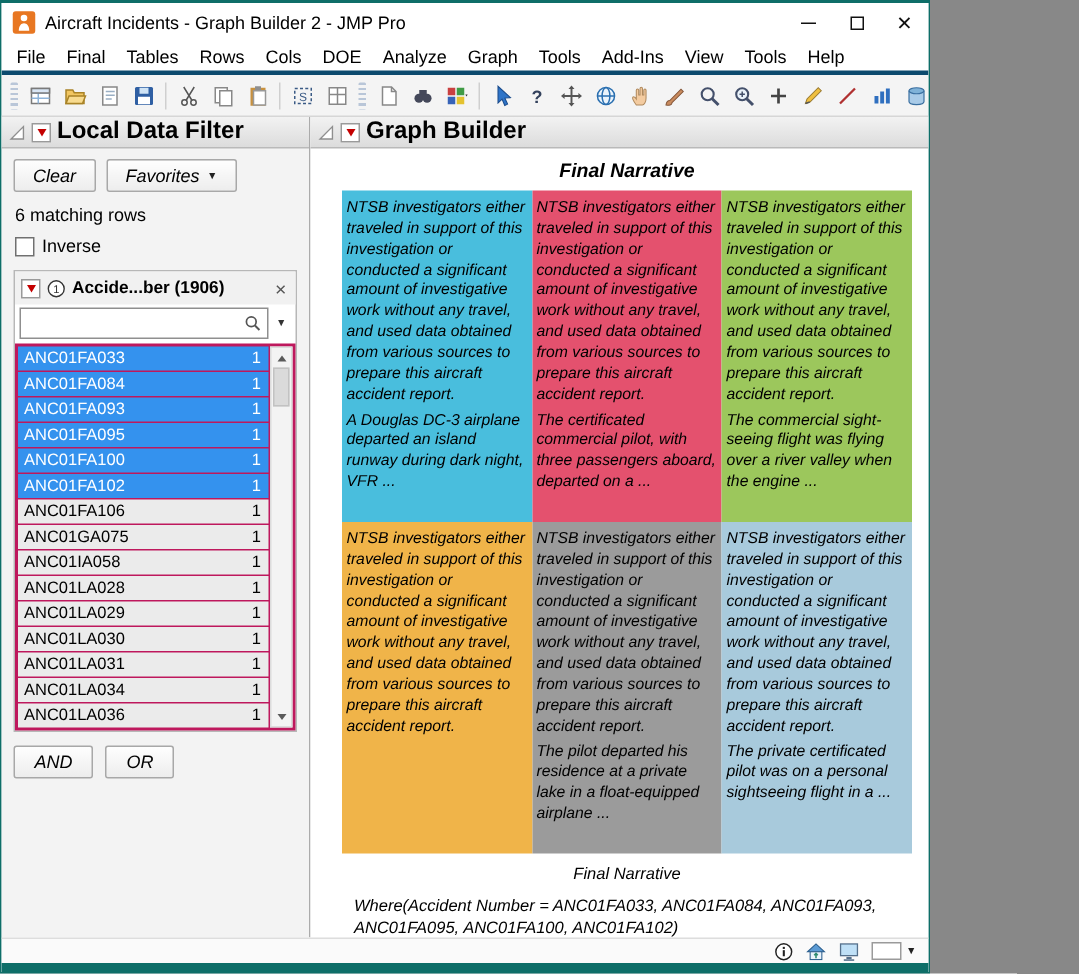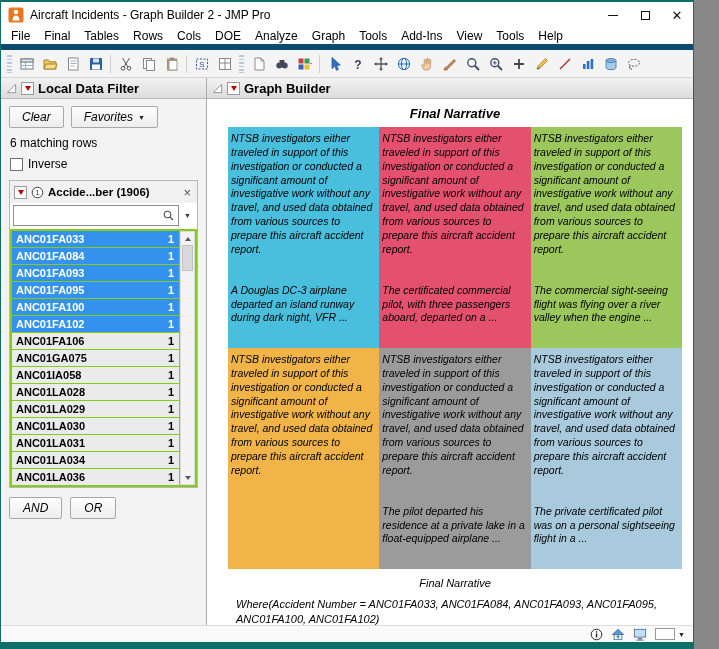--- a/index.html
+++ b/index.html
@@ -1,82 +1,82 @@
 <!DOCTYPE html>
 <html><head>
 <meta charset="utf-8">
 <style>
   * { box-sizing: border-box; margin: 0; padding: 0; }
   body { font-family: "Liberation Sans", sans-serif; background:#888; }
   .window {
-    width: 694px; height: 649px; background:#fff;
+    width: 620px; height: 649px; background:#fff;
     border:1px solid #0E6E68; border-top:2px solid #0E6E68;
     display:flex; flex-direction:column; position:relative; overflow:hidden;
   }
   
   .titlebar { height:26px; display:flex; align-items:center; background:#fff; padding-left:7px; flex:none; }
   .app-icon { width:16px; height:16px; margin-right:6px; flex:none; }
   .title-text { font-size:12px; color:#000; flex:1; white-space:nowrap; overflow:hidden; }
   .win-controls { display:flex; height:100%; }
   .win-btn { width:32px; height:100%; display:flex; align-items:center; justify-content:center; font-size:13px; color:#111; }
   .glyph-min { width:10px; border-bottom:1px solid #111; display:inline-block; }
   .glyph-max { width:9px; height:9px; border:1px solid #111; display:inline-block; }
   
-  .menubar { height:22px; display:flex; align-items:center; background:#fff; padding:0 3px; flex:none; border-bottom:6px solid #0c4a6e; }
+  .menubar { height:22px; display:flex; align-items:center; background:#fff; padding:0 3px; flex:none; border-bottom:3px solid #0c4a6e; }
   .menu-item { font-size:12px; padding:2px 7px; color:#000; cursor:default; }
   
   .toolbar { height:28px; background:#F4F4F4; border-bottom:1px solid #D6D6D6; display:flex; align-items:center; padding:0 3px; flex:none; }
   .tb-handle { width:5px; height:18px; margin:0 3px; background:repeating-linear-gradient(180deg,#B9C6D8 0 1.5px,transparent 1.5px 3.5px); border-radius:1px; flex:none;}
   .tb-sep { width:1px; height:18px; background:#CFCFCF; margin:0 3px; flex:none; }
   .tbicon { width:23px; height:22px; display:flex; align-items:center; justify-content:center; border-radius:2px; flex:none; }
   .tbicon svg { display:block; }
   
   .main { flex:1; display:flex; min-height:0; }
   .panel-header { height:21px; flex:none; display:flex; align-items:center; gap:4px; padding:0 5px;
     background:linear-gradient(#F2F2F2,#DCDCDC); border-bottom:1px solid #B9B9B9; }
-  .panel-title { font-size:13px; font-weight:bold; color:#000; white-space:nowrap; }
+  .panel-title { font-size:16px; font-weight:bold; color:#000; white-space:nowrap; }
   .red-tri { width:13px; height:13px; background:#fff; border:1px solid #9A9A9A; display:inline-flex; align-items:center; justify-content:center; flex:none; }
   .red-tri::after { content:""; border-left:3.5px solid transparent; border-right:3.5px solid transparent; border-top:5px solid #C40000; }
   
   .left-panel { width:206px; flex:none; background:#F3F3F3; border-right:1px solid #ABABAB; display:flex; flex-direction:column; }
   .left-body { flex:1; padding:7px 8px; display:flex; flex-direction:column; min-height:0; }
   .btn-row { display:flex; gap:7px; }
   .jbtn { font-family:"Liberation Sans",sans-serif; font-size:12px; color:#000; height:22px; padding:0 12px;
     background:linear-gradient(#FEFEFE,#EDEDED); border:1px solid #A8A8A8; border-radius:2px; display:inline-flex; align-items:center; gap:5px;font-style:italic; }
   .dd { font-size:7px; color:#222; }
   .matching { font-size:12px; margin:8px 0 4px 1px; color:#000; }
   .inverse-row { display:flex; align-items:center; gap:5px; margin:3px 0 9px 1px; font-size:12px; color:#000; }
   .checkbox { width:13px; height:13px; background:#fff; border:1px solid #707070; display:inline-block; flex:none; }
   .filter-box { background:#fff; border:1px solid #B7B7B7; display:flex; flex-direction:column; flex:none; }
   .filter-box-header { height:22px; display:flex; align-items:center; gap:4px; padding:0 4px; background:#F1F1F1; }
   .fb-title { font-size:11.5px; font-weight:bold; white-space:nowrap; overflow:hidden; flex:1; }
   .fb-close { font-size:13px; color:#555; padding:0 2px; line-height:1; }
   .search-row { display:flex; align-items:center; gap:2px; padding:2px 3px 3px 3px; }
   .search-wrap { flex:1; height:21px; background:#fff; border:1px solid #8F8F8F; display:flex; align-items:center; padding:0 3px; }
   .search-wrap input { flex:1; border:none; outline:none; font-size:11px; min-width:0; font-family:"Liberation Sans",sans-serif; }
   .search-dd { font-size:7px; color:#333; padding:0 3px; }
-  .list-wrap { position:relative; padding:2px 18px 2px 2px; background:#84cc16;font-weight:bold; }
+  .list-wrap { position:relative; padding:2px 18px 2px 2px; background:#be185d; }
   .value-list { display:flex; flex-direction:column; gap:1px; }
   .list-row { height:16px; display:flex; align-items:center; justify-content:space-between; background:#EBEBEB; padding:0 5px 0 4px; font-size:11px; color:#000; }
   .list-row.selected { background:#3492EE; color:#fff; }
   .vscroll { position:absolute; top:2px; right:2px; bottom:2px; width:15px; background:#F3F3F3; border:1px solid #DCDCDC; display:flex; flex-direction:column; align-items:center; }
   .sb-up, .sb-down { height:13px; width:100%; display:flex; align-items:center; justify-content:center; }
   .sb-up::after { content:""; border-left:3.5px solid transparent; border-right:3.5px solid transparent; border-bottom:4.5px solid #5A5A5A; }
   .sb-down::after { content:""; border-left:3.5px solid transparent; border-right:3.5px solid transparent; border-top:4.5px solid #5A5A5A; }
   .sb-thumb { width:11px; height:26px; background:#DADADA; border:1px solid #C2C2C2; }
   .sb-spacer { flex:1; }
   .andor-row { display:flex; gap:8px; margin-top:9px; }
   .andor-row .jbtn { padding:0 13px; }
   
   .right-panel { flex:1; background:#fff; display:flex; flex-direction:column; min-width:0; }
   .graph-body { flex:1; padding:7px 11px 0 21px; display:flex; flex-direction:column; min-height:0;font-style:italic; }
   .chart-title { font-size:13px; font-weight:bold; text-align:center; margin-bottom:6px; color:#000; }
   .narrative-grid { height:442px; display:grid; grid-template-columns:repeat(3,1fr); grid-template-rows:1fr 1fr; flex:none; }
   .cell { padding:5px 3px; text-align:left; font-size:10.5px; line-height:1.32; color:#000; overflow:hidden; }
-  .cell-narrative { margin-top:27px; }
+  .cell-narrative { margin-top:3px; }
   .axis-label { font-size:11px; text-align:center; margin-top:8px; color:#000; }
   .where-text { font-size:11px; color:#000; margin:8px 0 0 8px; max-width:465px; line-height:1.35; }
   
   .statusbar { height:17px; flex:none; background:#FAFAFA; border-top:1px solid #DDD; display:flex; align-items:center; justify-content:flex-end; gap:8px; padding:0 8px; }
   .sb-icon { display:flex; align-items:center; }
   .combo-box { width:20px; height:12px; background:#fff; border:1px solid #9A9A9A; }
   .combo-dd { font-size:7px; color:#222; margin-left:3px; }
   .bottom-strip { height:6px; flex:none; background:#0E6E68; }
   .disc-svg { flex:none; }
 </style>

